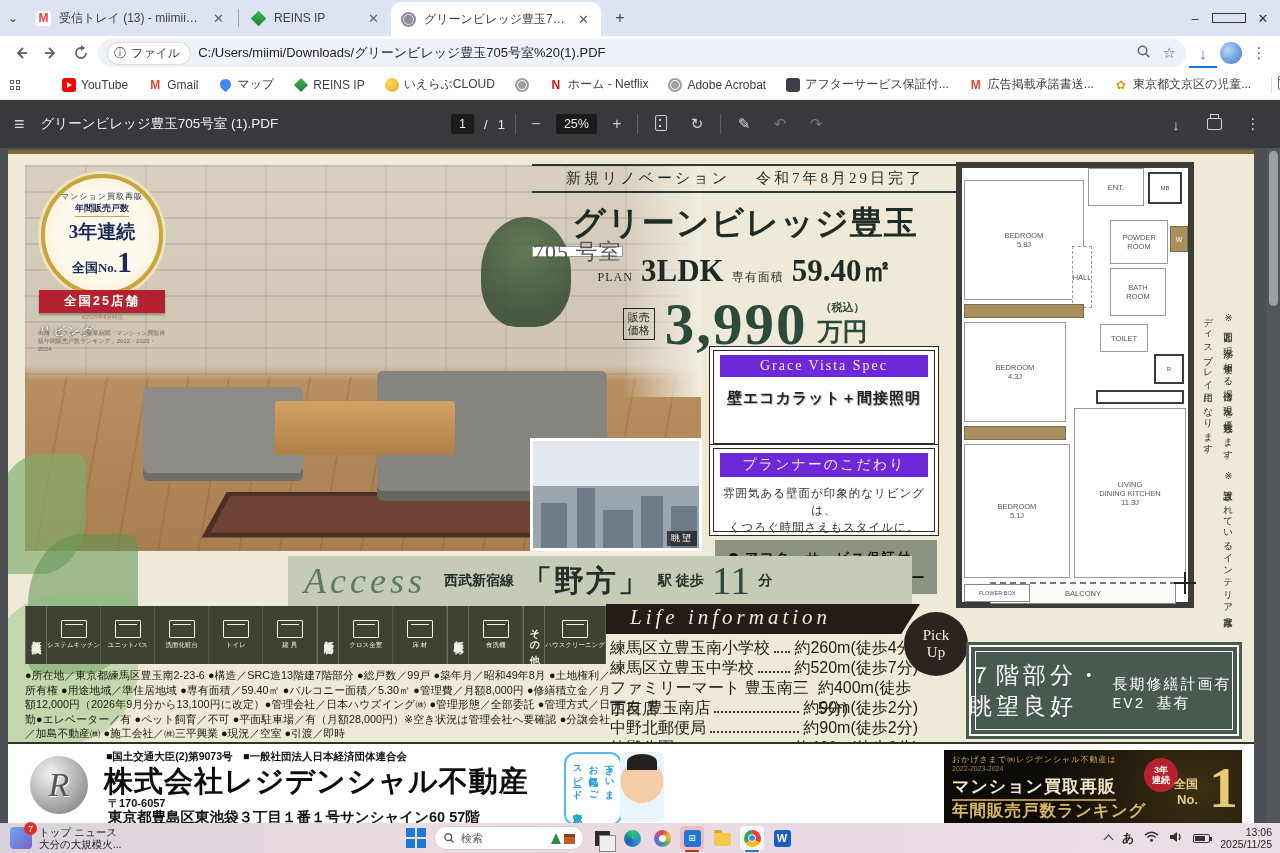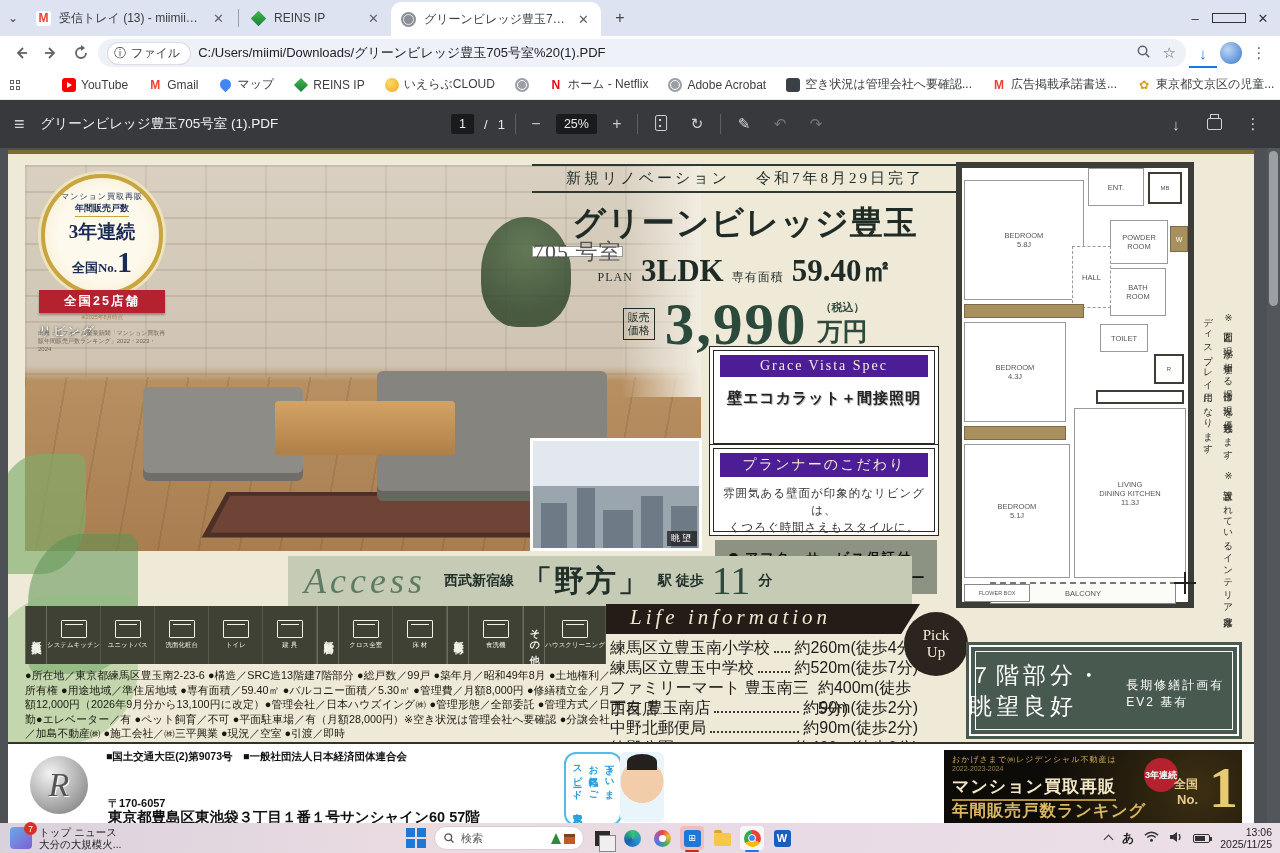--- a/index.html
+++ b/index.html
@@ -119,21 +119,21 @@
 .priceline{margin-top:2px;display:flex;align-items:center;justify-content:center;gap:10px}
 .plabel{border:1.5px solid #1f2b26;font-size:11px;padding:2px 4px;line-height:13px;color:#1f2b26}
 .pnum{font-size:59px;font-weight:bold;color:#2c4a3c;letter-spacing:2px;line-height:60px}
 .punit{display:flex;flex-direction:column;align-items:center;color:#2c4a3c}
 .punit .tax{font-size:11px;font-weight:bold}
 .punit .man{font-size:25px;font-weight:bold}
 
 .specbox,.planbox{position:absolute;left:705px;width:222px;background:#fff;border:1px solid #2a2a22;box-shadow:0 0 0 3px #fff,0 0 0 4px #2a2a22}
 .specbox{top:196px;height:94px}
 .planbox{top:294px;height:84px}
-.boxhead{background:#4c1d95;color:#f3eedd;text-align:center;font-family:"Liberation Serif",serif;font-size:14px;letter-spacing:2px;padding:3px 0;margin:4px 6px 0;position:relative}
+.boxhead{background:#6d28d9;color:#f3eedd;text-align:center;font-family:"Liberation Serif",serif;font-size:14px;letter-spacing:2px;padding:3px 0;margin:4px 6px 0;position:relative}
 .boxbody{text-align:center;color:#222;padding-top:12px;font-weight:bold;font-size:15px;letter-spacing:1px;text-shadow:1px 1px 0 #bbb}
 .planbody{font-size:11.5px;font-weight:normal;color:#333;line-height:17px;padding-top:8px;text-shadow:none;font-family:"Liberation Serif",serif}
 
 .services{position:absolute;left:707px;top:386px;width:222px;height:54px;background:#8d9383;color:#15150f;
  font-size:13px;font-weight:bold;letter-spacing:2px;padding:8px 0 0 14px;line-height:20px}
 .services .dot{display:inline-block;width:9px;height:9px;border-radius:50%;background:#15150f;margin-right:7px}
 
 .access{position:absolute;left:280px;top:402px;width:624px;height:50px;background:#c6cbb5;display:flex;align-items:center;gap:8px;padding-left:16px;color:#22302a}
 .acc-script{font-family:"Liberation Serif",serif;font-style:italic;font-size:36px;color:#5c7b61;letter-spacing:4px;margin-right:10px}
 .acc-line{font-size:14px;font-weight:bold}
@@ -156,21 +156,21 @@
 .dotsld{flex:1;border-bottom:2px dotted #3a3a32;margin:0 4px 4px}
 .liferule{position:absolute;left:602px;top:607px;width:308px;border-bottom:4px double #2c2c26}
 
 .details{position:absolute;left:17px;top:514px;width:585px;height:72px;font-size:10.8px;line-height:14.6px;color:#19190f;text-align:justify}
 
 .pickup{position:absolute;left:896px;top:458px;width:64px;height:64px;border-radius:50%;background:#2c241e;color:#f5efdd;
  font-family:"Liberation Serif",serif;font-size:15px;text-align:center;display:flex;flex-direction:column;justify-content:center;line-height:17px}
 .greenbox{position:absolute;left:958px;top:488px;width:276px;height:97px;background:#48594f;border:3px solid #48594f;box-shadow:inset 0 0 0 2px #fff;display:flex;flex-direction:row;align-items:center;justify-content:center;color:#fff}
 .greenbox .inner{position:absolute;inset:6px;border:1px solid #fff}
 .gb1{font-family:"Liberation Serif",serif;font-size:23px;letter-spacing:4px}
-.gb2{font-family:Liberation Sans, sans-serif;font-size:12px;letter-spacing:2px;margin-top:6px}
+.gb2{font-family:Liberation Mono, monospace;font-size:15px;letter-spacing:2px;margin-top:6px}
 
 
 .plan{position:absolute;left:948px;top:8px;width:238px;height:446px;background:#fff;border:6px solid #3d3d38}
 .room{position:absolute;border:1px solid #999;font-size:7.5px;color:#555;display:flex;flex-direction:column;align-items:center;justify-content:center;text-align:center;line-height:9px;background:#fff}
 .tan{position:absolute;background:#a8905e;border:1px solid #7c6a44}
 .darkbox{position:absolute;border:2px solid #3d3d38;font-size:6px;color:#555;display:flex;align-items:center;justify-content:center;background:#fff}
 .balc{position:absolute;left:28px;top:414px;width:186px;height:22px;border:1px solid #888;border-top:2px dashed #777;font-size:7.5px;color:#555;display:flex;align-items:center;justify-content:center;background:#fbfbf8}
 .flw{position:absolute;left:2px;top:416px;width:66px;height:18px;border:1px solid #888;font-size:5.5px;color:#555;display:flex;align-items:center;justify-content:center;background:#fff}
 .plannotes{position:absolute;left:1190px;top:158px;height:320px;writing-mode:vertical-rl;font-size:9.5px;color:#2e2e28;letter-spacing:1.5px;line-height:20px}
 .compass{position:absolute;left:1166px;top:418px;width:22px;height:22px}
@@ -192,21 +192,21 @@
 .qr{position:absolute;left:8px;top:6px;width:54px;height:54px;background:repeating-conic-gradient(#111 0 25%,#fff 0 50%) 0 0/8px 8px;border:2px solid #111}
 .qribbon{position:absolute;left:70px;top:6px;width:190px;height:20px;background:#1c3f8e;color:#fff;font-size:11px;font-weight:bold;display:flex;align-items:center;justify-content:center;clip-path:polygon(6% 0,100% 0,100% 100%,6% 100%,0 50%)}
 .qbtns{position:absolute;left:70px;top:32px;display:flex;gap:6px}
 .qbtn{background:#d9eadb;border:1px solid #9dbfa8;border-radius:6px;color:#1c3f8e;font-size:11px;font-weight:bold;padding:6px 8px;line-height:12px;text-align:center}
 .qbtn.small{font-size:9.5px;padding:3px 6px}
 .rank{position:absolute;left:936px;top:6px;width:298px;height:77px;background:radial-gradient(circle at 85% 50%,#3c2f12,#0d0b08 60%);color:#d9b662;overflow:hidden}
 .rk-small{position:absolute;left:8px;top:4px;font-size:8px;letter-spacing:1px;color:#cfae5e}
 .rk-years{position:absolute;left:8px;top:15px;font-size:7px;color:#9a8248}
 .rk1{position:absolute;left:8px;top:25px;font-size:17px;font-weight:bold;color:#f3e7c8;letter-spacing:1px;border-bottom:2px solid #b08f3e;padding-bottom:1px}
 .rk2{position:absolute;left:8px;top:50px;font-size:16.5px;font-weight:bold;color:#d9b662;letter-spacing:1px}
-.rkbadge{position:absolute;left:200px;top:8px;width:34px;height:34px;border-radius:50%;background:#b5212e;color:#fff;font-size:9px;font-weight:bold;display:flex;flex-direction:row;align-items:center;justify-content:center;line-height:10px}
+.rkbadge{position:absolute;left:200px;top:8px;width:34px;height:34px;border-radius:50%;background:#b5212e;color:#fff;font-size:9px;font-weight:bold;display:flex;flex-direction:column;align-items:center;justify-content:center;line-height:10px}
 .rk-zen{position:absolute;right:44px;top:26px;font-size:12px;font-weight:bold;color:#e7cc8d}
 .rk-no{position:absolute;right:44px;top:42px;font-size:13px;font-weight:bold;color:#e7cc8d}
 .rk-one{position:absolute;right:4px;top:2px;font-size:58px;font-family:"Liberation Serif",serif;font-weight:bold;color:#e8c974;line-height:72px}
 
 
 .taskbar{position:absolute;left:0;top:823px;width:1280px;height:30px;background:linear-gradient(90deg,#d9d2dc,#ecdce2 35%,#e8dae4 60%,#ece0e8);display:flex;align-items:center}
 .widget{display:flex;align-items:center;gap:7px;padding-left:10px;width:260px}
 .wic{position:relative;width:22px;height:22px;border-radius:4px;background:linear-gradient(135deg,#6aa9e8,#7e5fd0)}
 .wbadge{position:absolute;right:-5px;top:-5px;background:#d93025;color:#fff;border-radius:50%;width:13px;height:13px;font-size:8.5px;display:flex;align-items:center;justify-content:center}
 .wtxt{font-size:10.5px;color:#222;line-height:12px}
@@ -349,21 +349,21 @@
     <span class="bm">
         <span class="bmi bmi-nf">N</span>
         <span>ホーム - Netflix</span>
       </span>
     <span class="bm">
         <span class="bmi bmi-globe"></span>
         <span>Adobe Acrobat</span>
       </span>
     <span class="bm">
         <span class="bmi bmi-dark"></span>
-        <span>空き状況は管理会社へ要確認...</span>
+        <span>アフターサービス保証付...</span>
       </span>
     <span class="bm">
         <span class="bmi bmi-gm">M</span>
         <span>広告掲載承諾書送...</span>
       </span>
     <span class="bm">
         <span class="bmi bmi-flower">✿</span>
         <span>東京都文京区の児童...</span>
       </span>
     <span class="bm bm-all">
@@ -594,21 +594,21 @@
             <span>POWDER</span>
             <span>ROOM</span>
           </div>
         <div class="tan" style="left:208px;top:58px;width:18px;height:26px;font-size:7px;color:#fff;display:flex;align-items:center;justify-content:center">
             <span>W</span>
           </div>
         <div class="room" style="left:148px;top:100px;width:56px;height:48px">
             <span>BATH</span>
             <span>ROOM</span>
           </div>
-        <div class="room" style="left:110px;top:78px;width:39px;height:62px;border-style:dashed">
+        <div class="room" style="left:110px;top:78px;width:20px;height:62px;border-style:dashed">
             <span>HALL</span>
           </div>
         <div class="room" style="left:138px;top:156px;width:48px;height:28px">
             <span>TOILET</span>
           </div>
         <div class="darkbox" style="left:192px;top:186px;width:30px;height:30px">
             <span>R</span>
           </div>
         <div class="tan" style="left:2px;top:136px;width:120px;height:14px"></div>
         <div class="room" style="left:2px;top:154px;width:102px;height:100px">
@@ -635,20 +635,21 @@
       </div>
       <div class="plannotes">
         <span>※図面と現況が相違する場合は現況を優先致します。</span>
         <span>※設置されているインテリア家具はディスプレイ用になります。</span>
       </div>
       <div class="compass"></div>
 
       <div class="band">
         <div class="clogo">R</div>
         <div class="lic">■国土交通大臣(2)第9073号　■一般社団法人日本経済団体連合会</div>
+        <div class="cname">株式会社レジデンシャル不動産</div>
         <div class="czip">〒170-6057</div>
         <div class="caddr">東京都豊島区東池袋３丁目１番１号サンシャイン60 57階</div>
         <div class="bubble">
           <span>スピード、安定感</span>
           <span>お気軽にご</span>
           <span>下さいま</span>
         </div>
         <div class="face"></div>
         <div class="rank">
           <span class="rk-small">おかげさまで㈱レジデンシャル不動産は</span>

